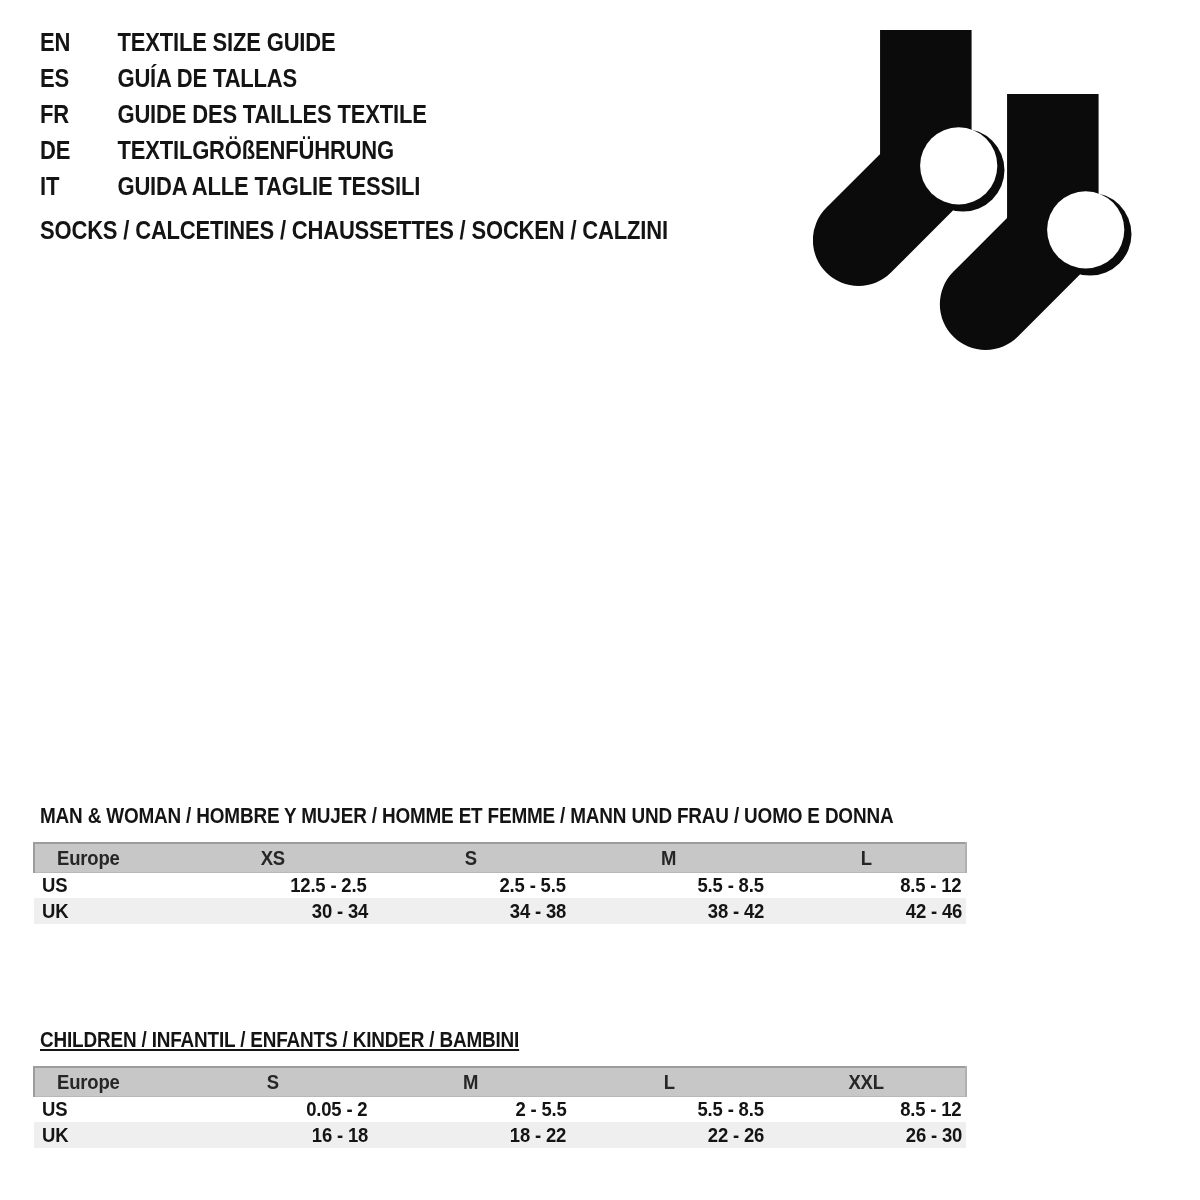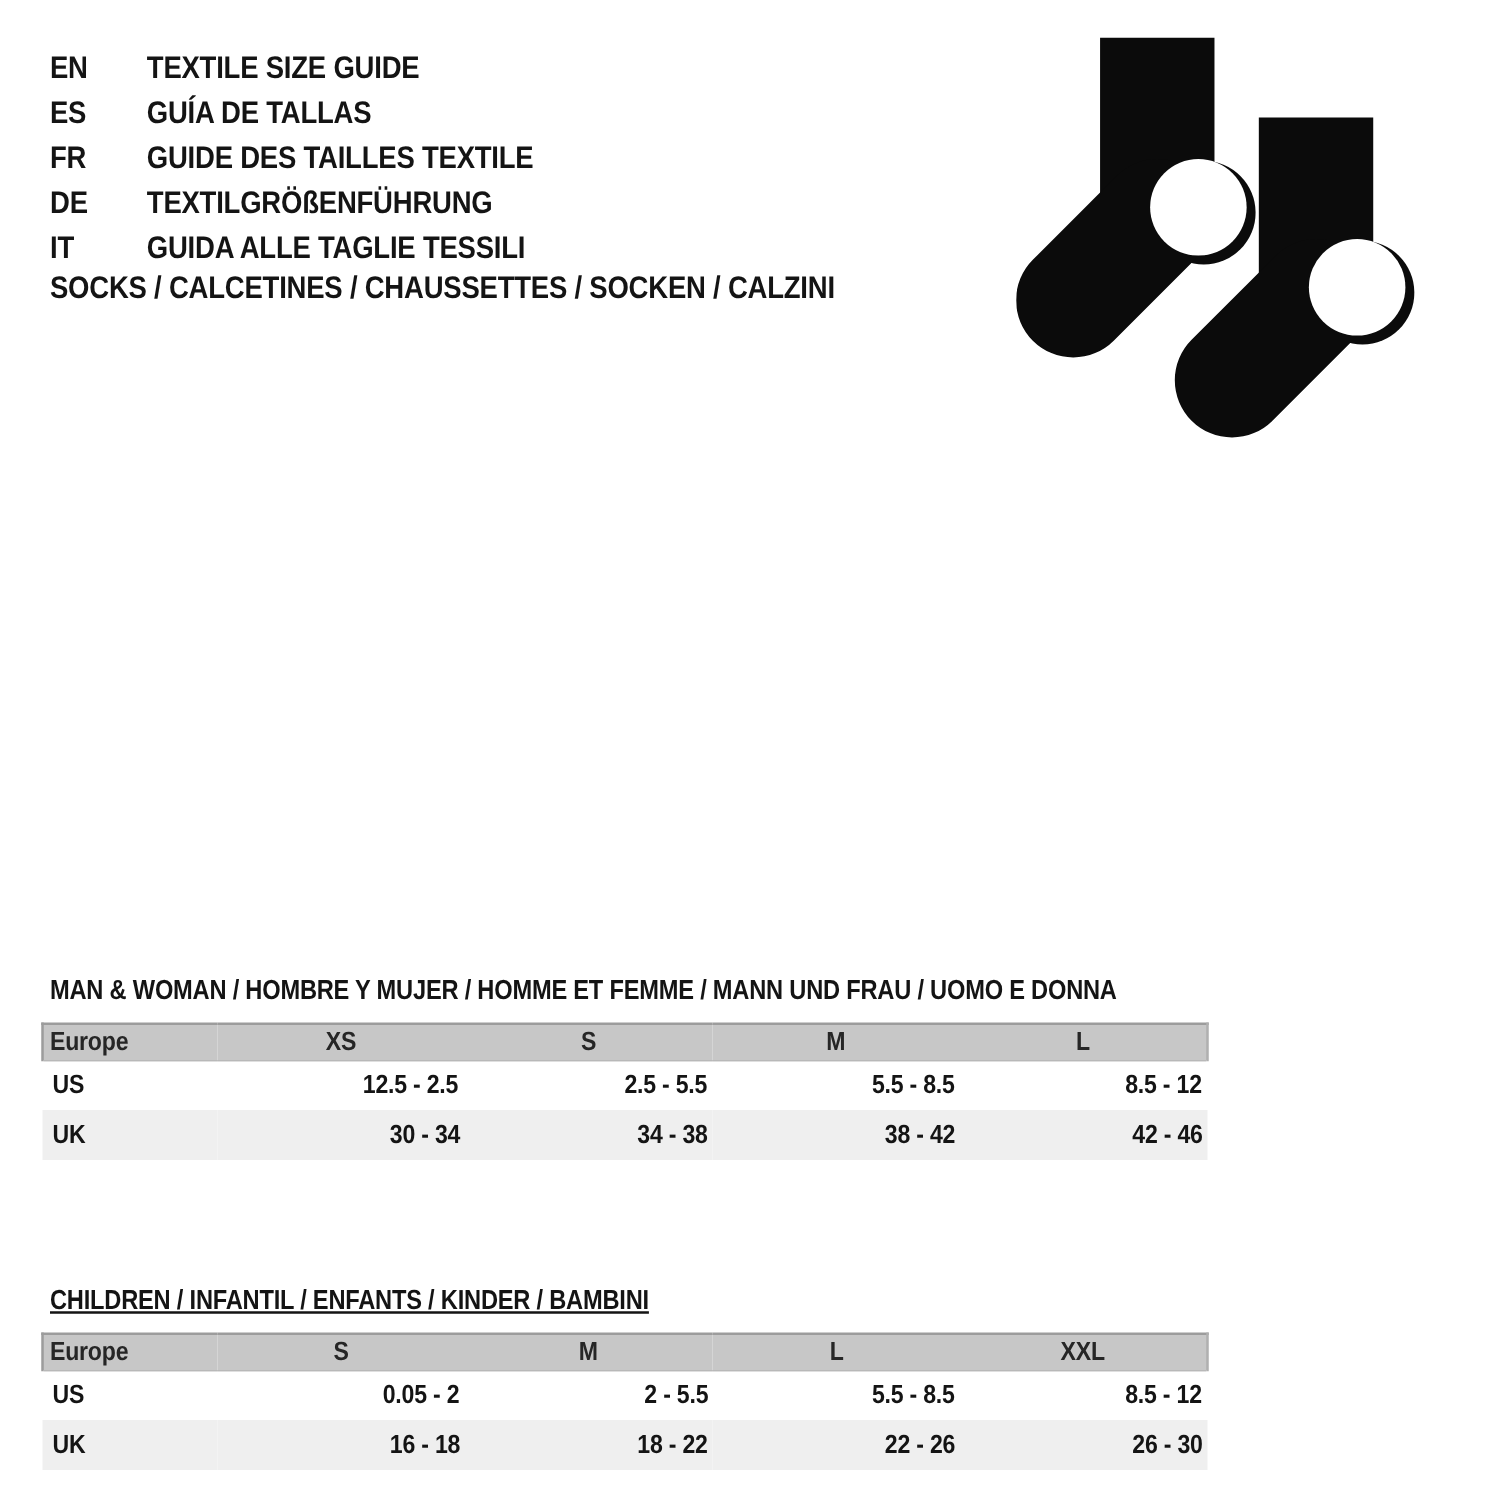--- a/index.html
+++ b/index.html
@@ -17,62 +17,62 @@
     font-family: "Liberation Sans", "DejaVu Sans", sans-serif;
     color: var(--text);
     position: relative;
     overflow: hidden;
     font-weight: 700;
     letter-spacing: -0.2px;
   }
   .canvas { position: absolute; inset: 0; }
 
   
-  .lang-block { position: absolute; left: 40px; top: 24px; margin-top: 12px; }
+  .lang-block { position: absolute; left: 40px; top: 24px; }
   .lang-row {
     display: flex; height: 36px; align-items: center;
     font-size: 25px; white-space: nowrap;
     transform: scaleX(0.88); transform-origin: 0 50%;
   }
   .lang-code { width: 88px; flex: 0 0 88px; }
 
   .product-line {
     position: absolute; left: 40px; top: 215px;
     font-size: 25px; line-height: 30px; white-space: nowrap;
     transform: scaleX(0.88); transform-origin: 0 50%;
   }
 
   
   .socks-icon { position: absolute; left: 813px; top: 30px; width: 320px; height: 322px; color: var(--icon-color); }
   .socks-icon svg { display: block; width: 100%; height: 100%; }
 
   
   .table-section { position: absolute; left: 33px; width: 934px; }
-  .section-man { top: 780px; }
+  .section-man { top: 804px; }
   .section-children { top: 1028px; text-decoration: underline; }
   .table-title {
     font-size: 22px; line-height: 24px; margin: 0 0 14px 7px; white-space: nowrap;
     transform: scaleX(0.86); transform-origin: 0 50%;
   }
   table.size-table {
     width: 100%; border-collapse: collapse; table-layout: fixed;
     font-size: 21px; font-weight: 700;
   }
   col.c-label { width: 15%; }
   col.c-size  { width: 21.25%; }
   thead tr { height: 29px; }
-  tbody tr { height: 40px; }
+  tbody tr { height: 26px; }
   th {
     background: var(--table-header-bg);
     border-top: 2px solid var(--table-header-border);
     border-bottom: 1px solid var(--table-header-border-light);
     font-weight: 700; text-align: center; vertical-align: middle;
     color: #262626;
   }
-  th.col-label { text-align: left; padding-left: 5px; border-left: 2px solid var(--table-header-border); }
+  th.col-label { text-align: left; padding-left: 22px; border-left: 2px solid var(--table-header-border); }
   th.col-last { border-right: 2px solid #b0b0b0; }
   td { text-align: right; vertical-align: middle; }
   td.row-label { text-align: left; padding-left: 8px; }
   tbody tr.alt { background: var(--row-alt-bg); }
   .cx { display: inline-block; transform: scaleX(0.88); white-space: nowrap; }
   .cx-l { transform-origin: 0 50%; }
 </style>
 </head>
 <body>
 

